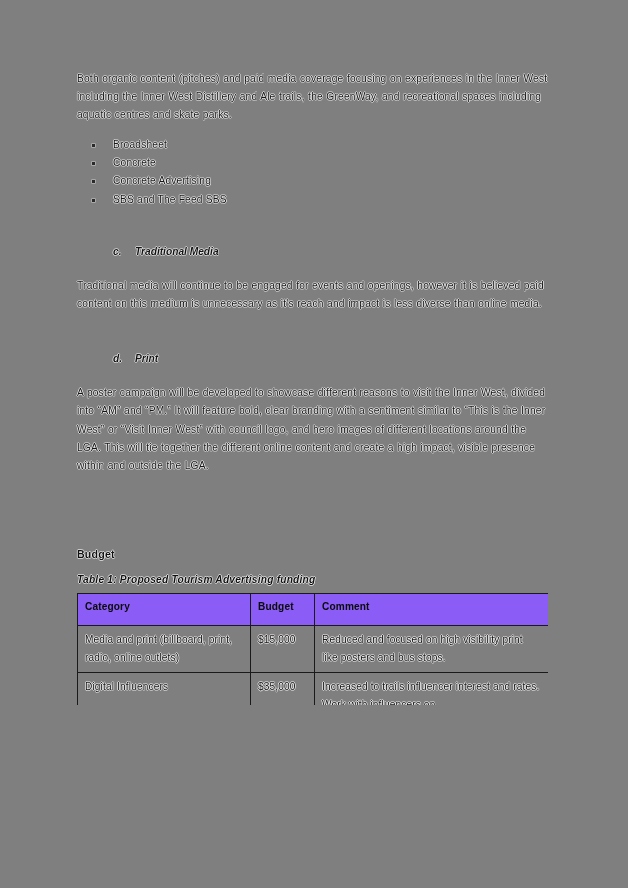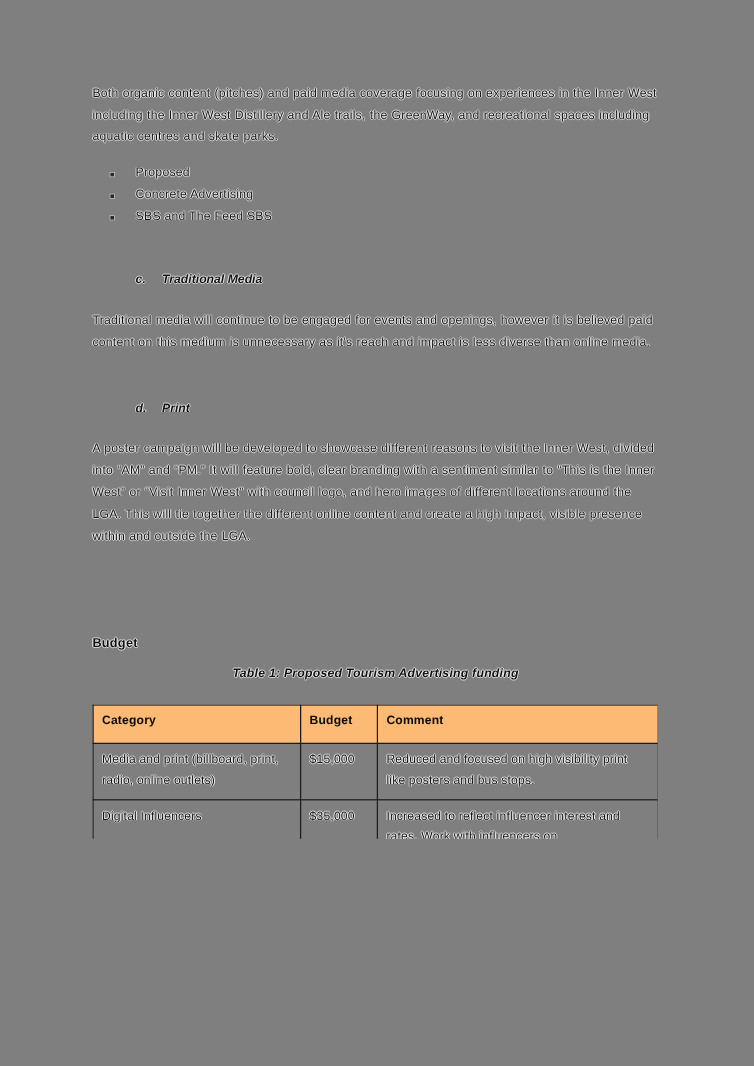--- a/index.html
+++ b/index.html
@@ -120,23 +120,22 @@
   .table-caption {
     font-size: 10.2px;
     font-weight: bold;
     font-style: italic;
     color: #101010;
     text-shadow:
        0.7px 0 0 rgba(255,255,255,0.85),
       -0.7px 0 0 rgba(255,255,255,0.85),
        0 0.7px 0 rgba(255,255,255,0.6),
        0 -0.7px 0 rgba(255,255,255,0.6);
-    margin: 0 0 20px 0;
-    letter-spacing: 0.02em;
-    text-align: center;
+    margin: 0 0 8px 0;
+    letter-spacing: 0.02em;
   }
 
   
   table.budget {
     border-collapse: collapse;
     width: 471px;
     table-layout: fixed;
     border: 1.6px solid #0d0d0d;
     background: transparent;
   }
@@ -149,21 +148,21 @@
     border: 1.1px solid #1a1a1a;
     padding: 5px 7px 6px 7px;
     vertical-align: top;
     text-align: left;
     font-size: 10.1px;
     line-height: 17.5px;
     letter-spacing: 0.015em;
   }
 
   table.budget thead th {
-    background: #fdba74;
+    background: #8b5cf6;
     color: #0a0a0a;
     font-weight: bold;
     height: 22px;
     padding-top: 4px;
     padding-bottom: 5px;
     text-shadow: none;
   }
 
   table.budget tbody td {
     background: transparent;
@@ -186,21 +185,22 @@
 </style>
 </head>
 <body>
 
 <div id="page">
   <div id="doc-body">
 
     <p class="para">Both organic content (pitches) and paid media coverage focusing on experiences in the Inner West including the Inner West Distillery and Ale trails, the GreenWay, and recreational spaces including aquatic centres and skate parks.</p>
 
     <ul class="bullets">
-      <li>Proposed</li>
+      <li>Broadsheet</li>
+      <li>Concrete</li>
       <li>Concrete Advertising</li>
       <li>SBS and The Feed SBS</li>
     </ul>
 
     <div class="spacer-lg"></div>
 
     <p class="sub-head">
       <span class="marker">c.</span>
       <span>Traditional Media</span>
     </p>
@@ -243,20 +243,20 @@
         </thead>
         <tbody>
           <tr>
             <td>Media and print (billboard, print, radio, online outlets)</td>
             <td>$15,000</td>
             <td>Reduced and focused on high visibility print like posters and bus stops.</td>
           </tr>
           <tr>
             <td>Digital Influencers</td>
             <td>$35,000</td>
-            <td>Increased to reflect influencer interest and rates. Work with influencers on</td>
+            <td>Increased to trails influencer interest and rates. Work with influencers on</td>
           </tr>
         </tbody>
       </table>
     </div>
 
   </div>
 </div>
 
 </body></html>

